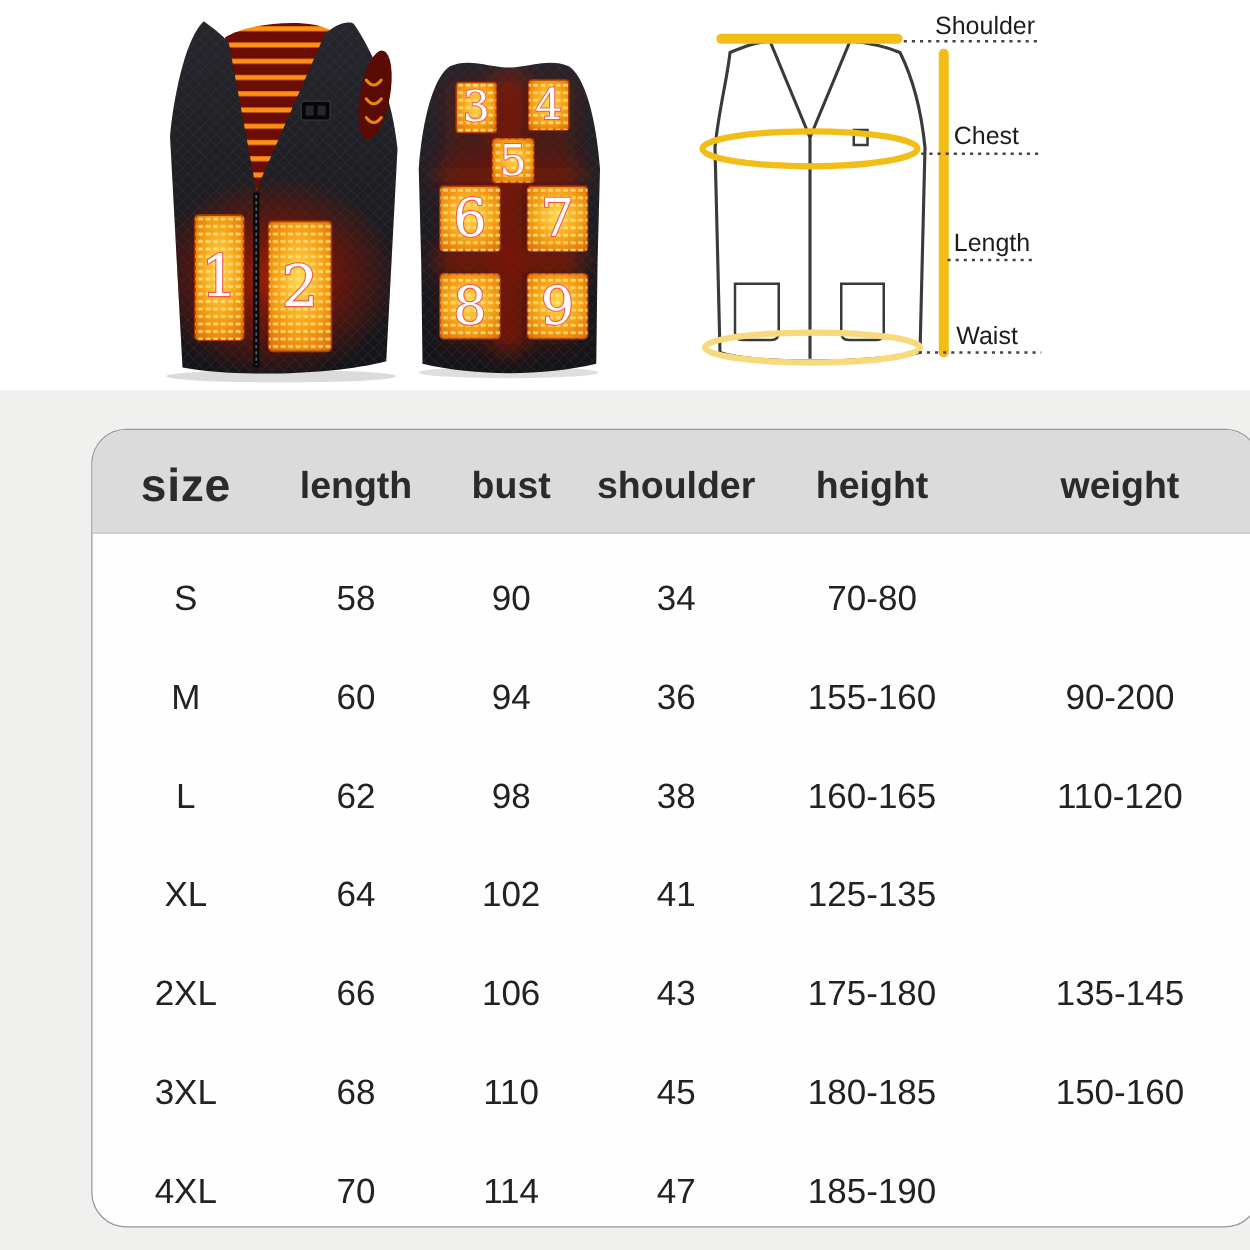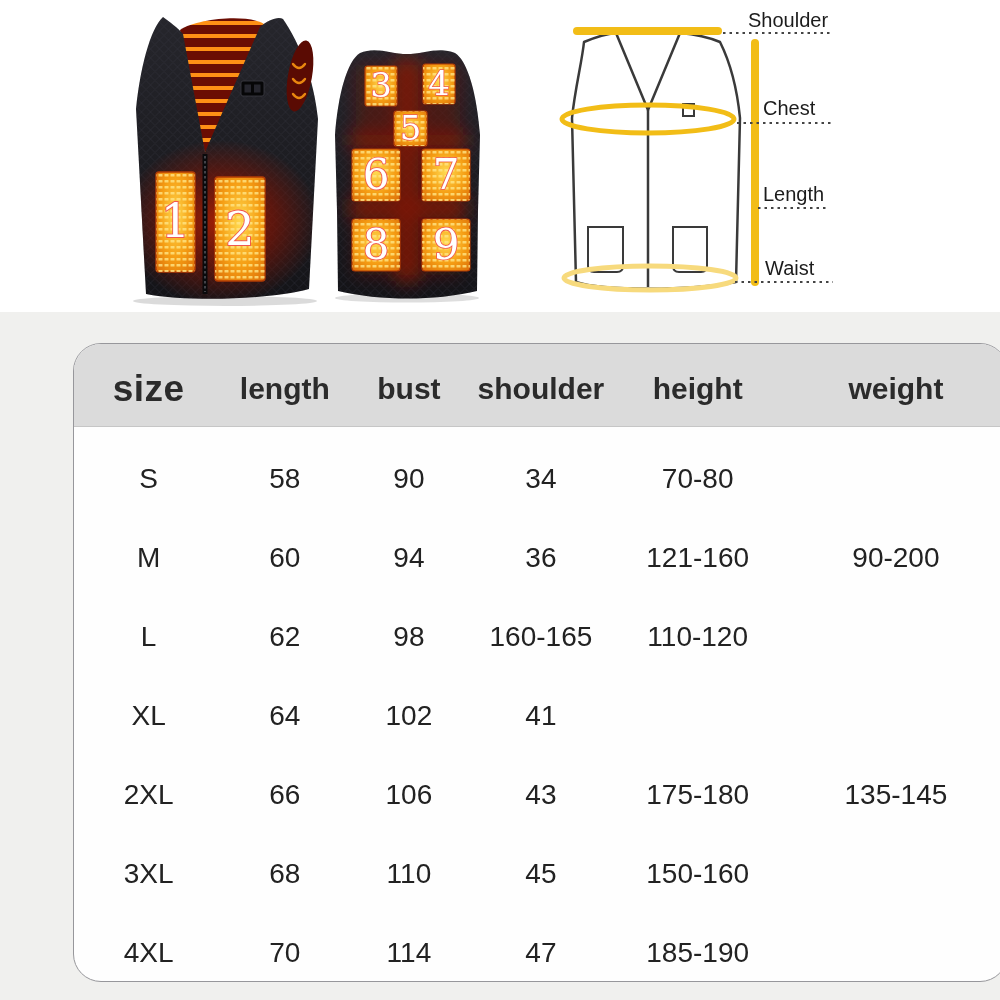--- a/index.html
+++ b/index.html
@@ -220,49 +220,52 @@
         <div class="cell">58</div>
         <div class="cell">90</div>
         <div class="cell">34</div>
         <div class="cell">70-80</div>
       </div>
       <div class="chart-row grid-cols">
         <div class="cell">M</div>
         <div class="cell">60</div>
         <div class="cell">94</div>
         <div class="cell">36</div>
-        <div class="cell">121-160</div>
+        <div class="cell">155-160</div>
         <div class="cell">90-200</div>
       </div>
       <div class="chart-row grid-cols">
         <div class="cell">L</div>
         <div class="cell">62</div>
         <div class="cell">98</div>
+        <div class="cell">38</div>
         <div class="cell">160-165</div>
         <div class="cell">110-120</div>
       </div>
       <div class="chart-row grid-cols">
         <div class="cell">XL</div>
         <div class="cell">64</div>
         <div class="cell">102</div>
         <div class="cell">41</div>
+        <div class="cell">125-135</div>
       </div>
       <div class="chart-row grid-cols">
         <div class="cell">2XL</div>
         <div class="cell">66</div>
         <div class="cell">106</div>
         <div class="cell">43</div>
         <div class="cell">175-180</div>
         <div class="cell">135-145</div>
       </div>
       <div class="chart-row grid-cols">
         <div class="cell">3XL</div>
         <div class="cell">68</div>
         <div class="cell">110</div>
         <div class="cell">45</div>
+        <div class="cell">180-185</div>
         <div class="cell">150-160</div>
       </div>
       <div class="chart-row grid-cols">
         <div class="cell">4XL</div>
         <div class="cell">70</div>
         <div class="cell">114</div>
         <div class="cell">47</div>
         <div class="cell">185-190</div>
       </div>
     </div>

